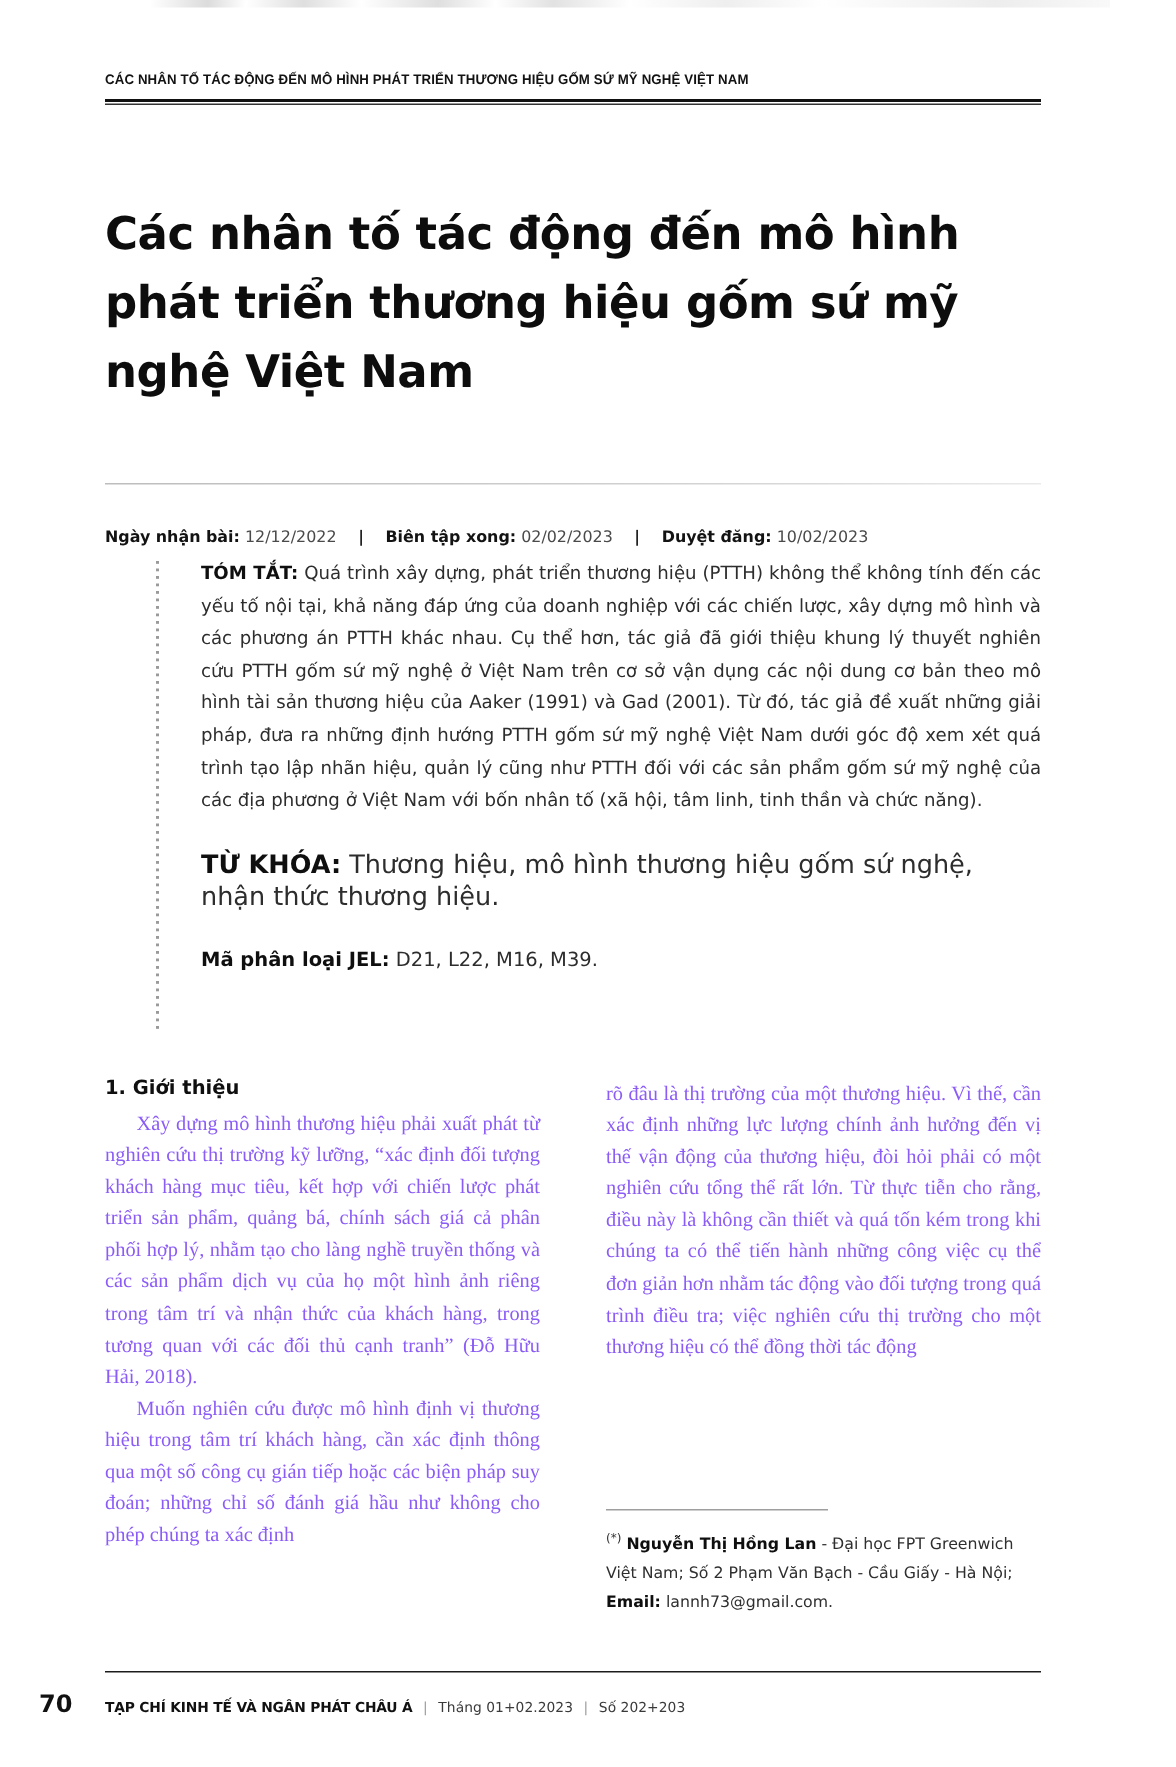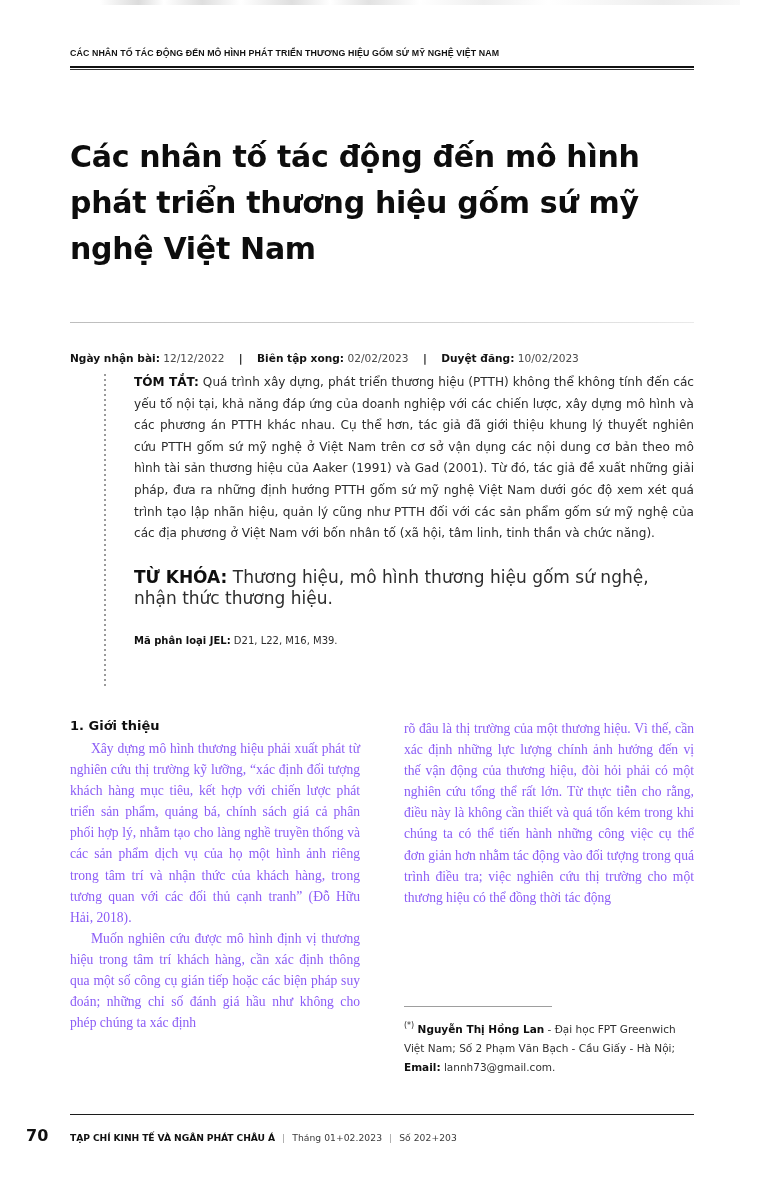--- a/index.html
+++ b/index.html
@@ -168,21 +168,21 @@
   .kw-para {
     margin-top: 22px;
     font-family: "DejaVu Sans", sans-serif;
     font-size: 17px;
     line-height: 21.6px;
     color: #2d2d2d;
   }
   .jel-para {
     margin-top: 20px;
     font-family: "DejaVu Sans", sans-serif;
-    font-size: 10px;
+    font-size: 13px;
     line-height: 21.6px;
     color: #2d2d2d;
   }
 
   
   .columns {
     position: absolute;
     left: 70px;
     top: 718px;
     width: 624px;

